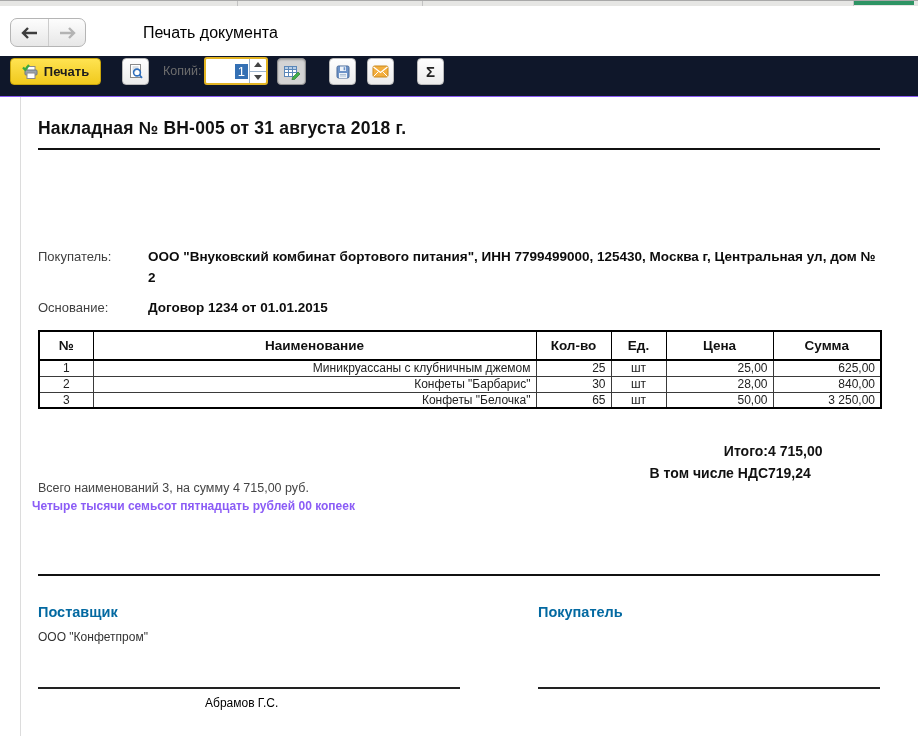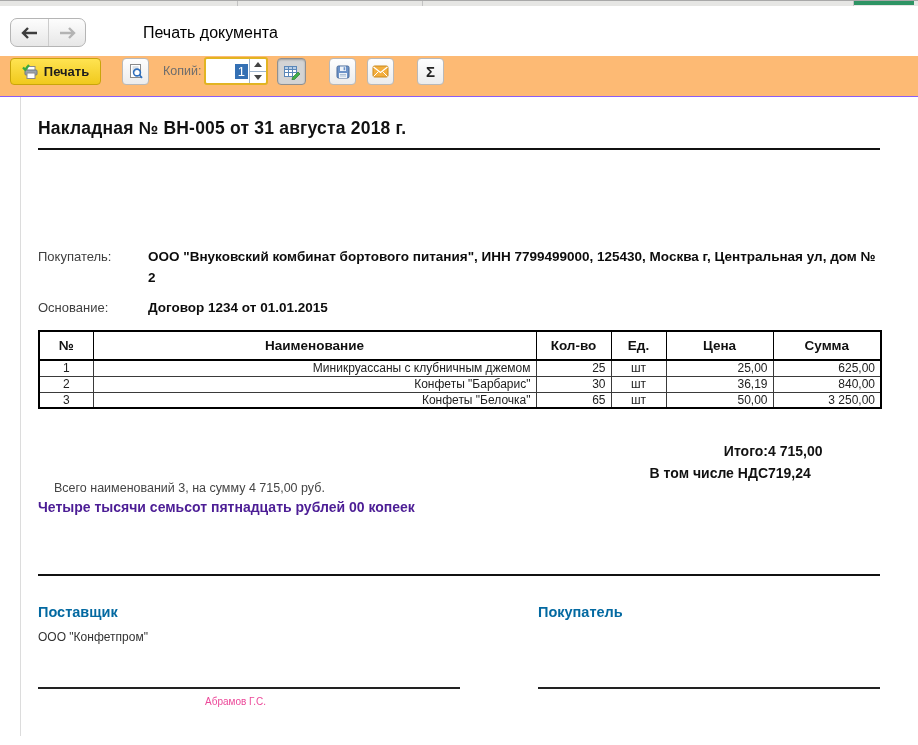--- a/index.html
+++ b/index.html
@@ -15,21 +15,21 @@
   
   .header { position:relative; height:50px; background:#fff; }
   .nav-group { position:absolute; left:10px; top:12px; display:flex; border:1px solid #b5b5b5; border-radius:7px; overflow:hidden; background:linear-gradient(#fdfdfd,#e7e7e7); }
   .nav-btn { width:37px; height:27px; display:flex; align-items:center; justify-content:center; font-size:17px; font-weight:bold; cursor:pointer; }
   .nav-btn + .nav-btn { border-left:1px solid #cccccc; }
   .nav-back { color:#3d3d3d; }
   .nav-fwd { color:#b3b3b3; }
   .header-title { position:absolute; left:143px; top:18px; font-size:16px; color:#000; }
 
   
-  .toolbar { position:relative; height:40px; background:#fdba74; }
+  .toolbar { position:relative; height:40px; background:#0f172a; }
   .tb { position:absolute; top:2px; height:27px; display:flex; align-items:center; justify-content:center; border:1px solid #b9b9b9; border-radius:4px; background:linear-gradient(#fefefe,#ececec); cursor:pointer; }
   .btn-print { left:10px; width:91px; gap:5px; background:linear-gradient(#ffe351,#f0c91d); border:1px solid #c9a50a; font-size:13px; font-weight:bold; color:#1d1d1d; }
   .btn-preview { left:122px; width:27px; }
   .copies-label { position:absolute; left:163px; top:8px; font-size:12.5px; color:#6d6d6d; }
   .spinner { position:absolute; left:204px; top:1px; width:64px; height:28px; border:2px solid #e2b422; border-radius:3px; background:#fff; display:flex; align-items:stretch; cursor:text; }
   .spin-value { flex:1; display:flex; align-items:center; justify-content:flex-end; font-size:13px; padding-right:1px; }
   .spin-sel { background:#3470b4; color:#fff; padding:0 3px; }
   .spin-btns { width:17px; border-left:1px solid #9db4cd; display:flex; flex-direction:column; }
   .spin-up,.spin-down { flex:1; display:flex; align-items:center; justify-content:center; cursor:pointer; }
   .spin-up { border-bottom:1px solid #9db4cd; }
@@ -60,33 +60,33 @@
   table.goods td { border:1px solid #3a3a3a; font-size:12px; height:16px; padding:0 5px; color:#222; }
   .col-num { width:54px; } .col-name { width:443px; } .col-qty { width:75px; }
   .col-unit { width:55px; } .col-price { width:107px; } .col-sum { width:108px; }
   td.c { text-align:center; } td.r { text-align:right; } td.l { text-align:right; }
 
   .totals { position:absolute; left:38px; top:343px; width:837px; }
   .totals-row { display:flex; line-height:22px; }
   .totals-label { flex:1; text-align:right; font-size:14px; font-weight:bold; }
   .totals-value { width:107px; text-align:left; font-size:14px; font-weight:bold; }
 
-  .summary1 { position:absolute; left:38px; top:384px; font-size:12.5px; color:#454545;margin-left:16px; }
-  .summary2 { position:absolute; left:38px; top:402px; font-size:14px; font-weight:bold; color:#4c1d95; }
+  .summary1 { position:absolute; left:38px; top:384px; font-size:12.5px; color:#454545; }
+  .summary2 { position:absolute; left:32px; top:402px; font-size:12px; font-weight:bold; color:#8b5cf6; }
 
   .divider { position:absolute; left:38px; top:477px; width:842px; height:2px; background:#111; }
 
   .sig-head { position:absolute; top:507px; font-size:14.5px; font-weight:bold; color:#0369a1; }
   .sig-head-supplier { left:38px; }
   .sig-head-buyer { left:538px; }
   .sig-org { position:absolute; left:38px; top:533px; font-size:12px; color:#333; }
   .sig-line { position:absolute; top:590px; height:2px; background:#222; }
   .sig-line-supplier { left:38px; width:422px; }
   .sig-line-buyer { left:538px; width:342px; }
-  .sig-name { position:absolute; left:205px; top:599px; font-size:10px; color:#ec4899; }
+  .sig-name { position:absolute; left:205px; top:599px; font-size:12px; color:#000000; }
 
   
   .icon { display:inline-block; line-height:0; }
 </style>
 </head>
 <body>
 
 <div class="window">
 
   <div class="tabstrip">
@@ -237,21 +237,21 @@
           <td class="r">25</td>
           <td class="c">шт</td>
           <td class="r">25,00</td>
           <td class="r">625,00</td>
         </tr>
         <tr>
           <td class="c">2</td>
           <td class="l">Конфеты "Барбарис"</td>
           <td class="r">30</td>
           <td class="c">шт</td>
-          <td class="r">36,19</td>
+          <td class="r">28,00</td>
           <td class="r">840,00</td>
         </tr>
         <tr>
           <td class="c">3</td>
           <td class="l">Конфеты "Белочка"</td>
           <td class="r">65</td>
           <td class="c">шт</td>
           <td class="r">50,00</td>
           <td class="r">3 250,00</td>
         </tr>

